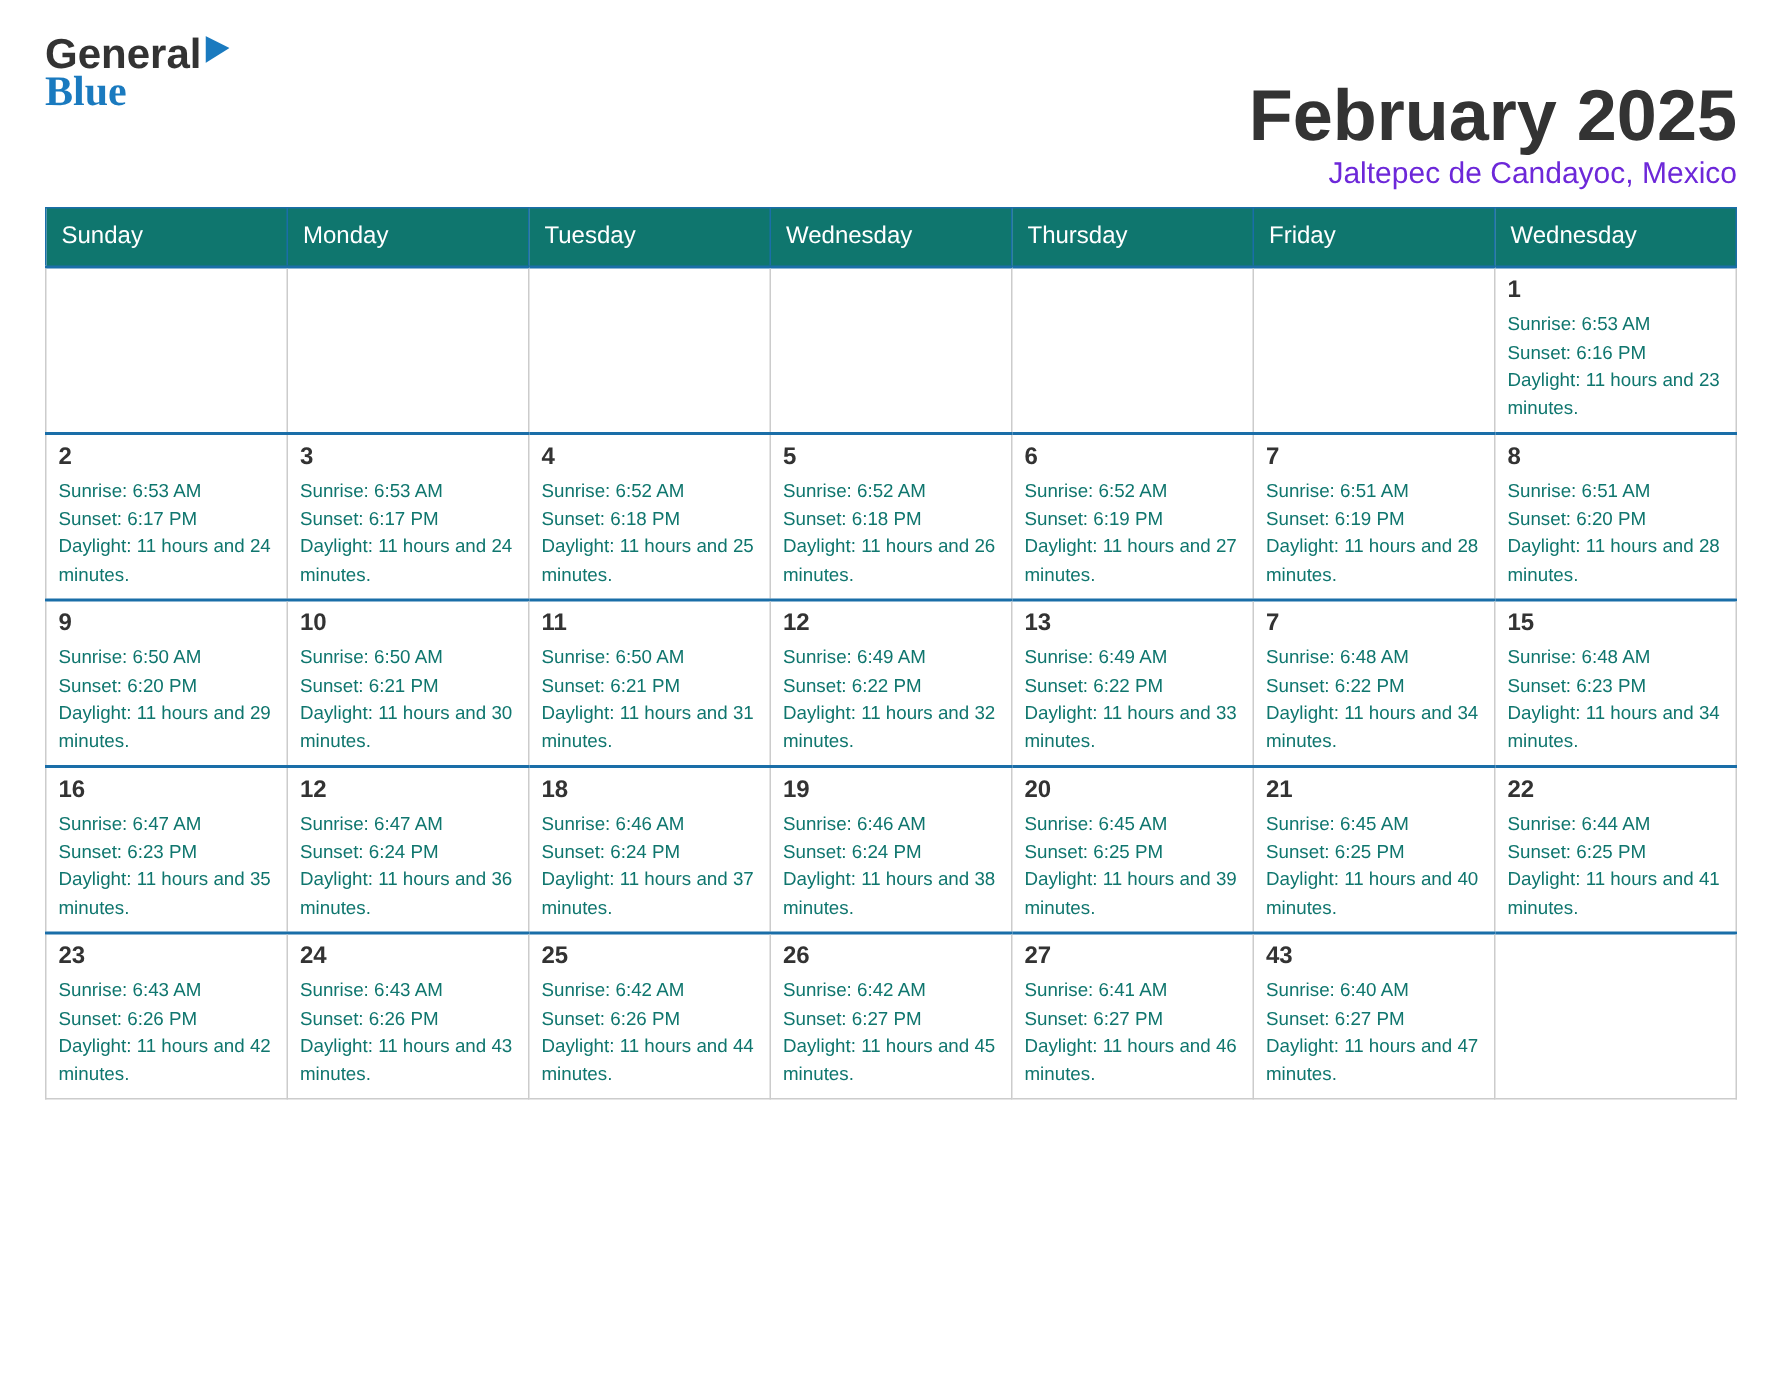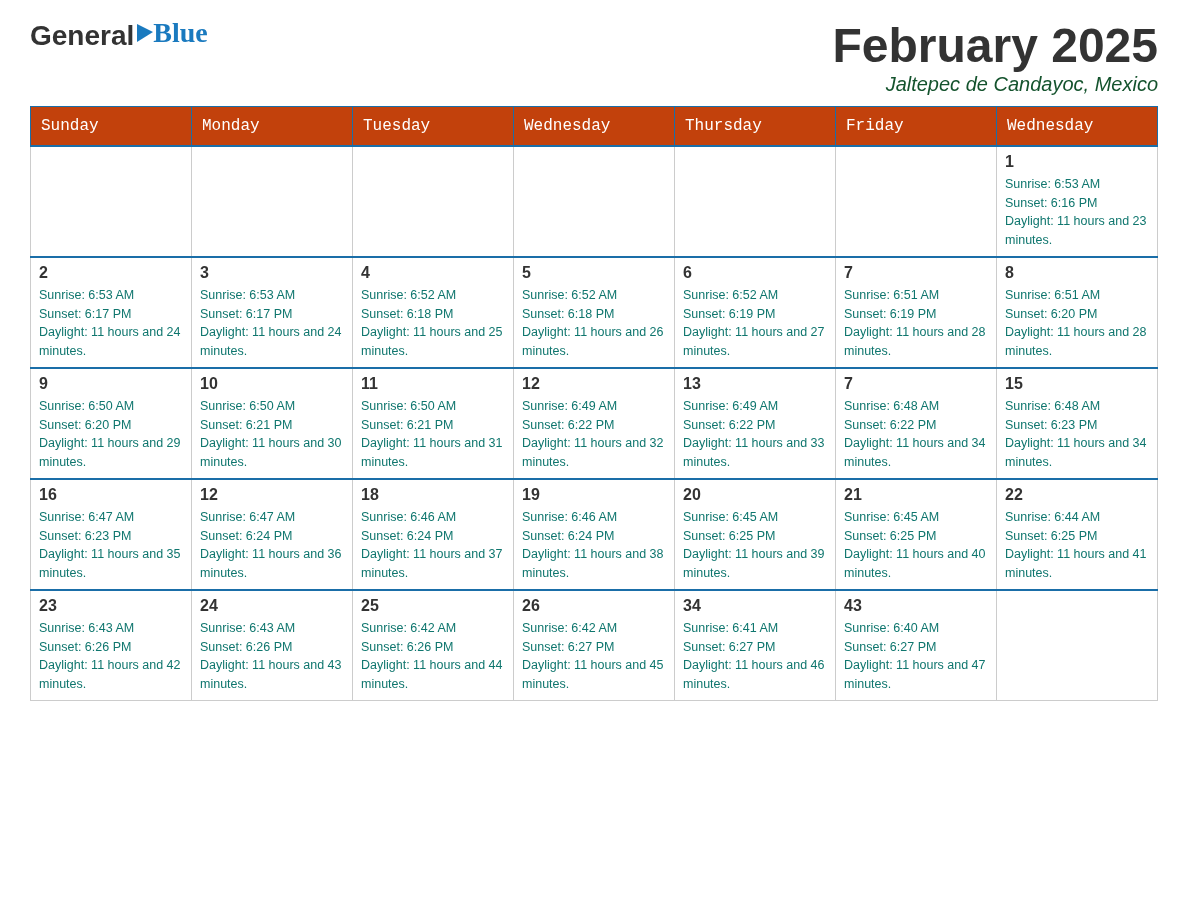--- a/index.html
+++ b/index.html
@@ -22,56 +22,55 @@
       font-weight: bold;
       color: #333;
     }
     .logo-text-blue {
       font-size: 28px;
       font-weight: bold;
       color: #1a7abf;
     }
     .logo-wrapper {
       display: flex;
-      flex-direction: row;
-      align-items: center;
+      flex-direction: column;
+      align-items: flex-start;
     }
     .logo-row {
       display: flex;
       align-items: center;
     }
     .title-block {
       text-align: right;
+      margin-top: 32px;
     }
     .title-block h1 {
       font-size: 48px;
       font-weight: bold;
       color: #333;
       line-height: 1.1;
     }
     .title-block h2 {
       font-size: 20px;
       font-weight: normal;
-      color: #14532d;
-      font-style: italic;
+      color: #6d28d9;
     }
     .calendar {
       width: 100%;
       border-collapse: collapse;
       border: 1px solid #ccc;
     }
     .calendar th {
-      background-color: #c2410c;
+      background-color: #0f766e;
       color: #fff;
       text-align: left;
       padding: 10px 10px;
       font-size: 16px;
       font-weight: normal;
       border: 1px solid #1a6ea8;
-      font-family: Liberation Mono, monospace;
     }
     .calendar td {
       vertical-align: top;
       padding: 6px 8px;
       border: 1px solid #ccc;
       width: calc(100% / 7);
       min-height: 100px;
       font-size: 13px;
       color: #333;
     }
@@ -241,21 +240,21 @@
         </td>
         <td>
           <span class="day-number">25</span>
           <div class="day-info">Sunrise: 6:42 AM<br>Sunset: 6:26 PM<br>Daylight: 11 hours and 44 minutes.</div>
         </td>
         <td>
           <span class="day-number">26</span>
           <div class="day-info">Sunrise: 6:42 AM<br>Sunset: 6:27 PM<br>Daylight: 11 hours and 45 minutes.</div>
         </td>
         <td>
-          <span class="day-number">34</span>
+          <span class="day-number">27</span>
           <div class="day-info">Sunrise: 6:41 AM<br>Sunset: 6:27 PM<br>Daylight: 11 hours and 46 minutes.</div>
         </td>
         <td>
           <span class="day-number">43</span>
           <div class="day-info">Sunrise: 6:40 AM<br>Sunset: 6:27 PM<br>Daylight: 11 hours and 47 minutes.</div>
         </td>
         <td class="empty-cell"></td>
       </tr>
     </tbody>
 </table>

